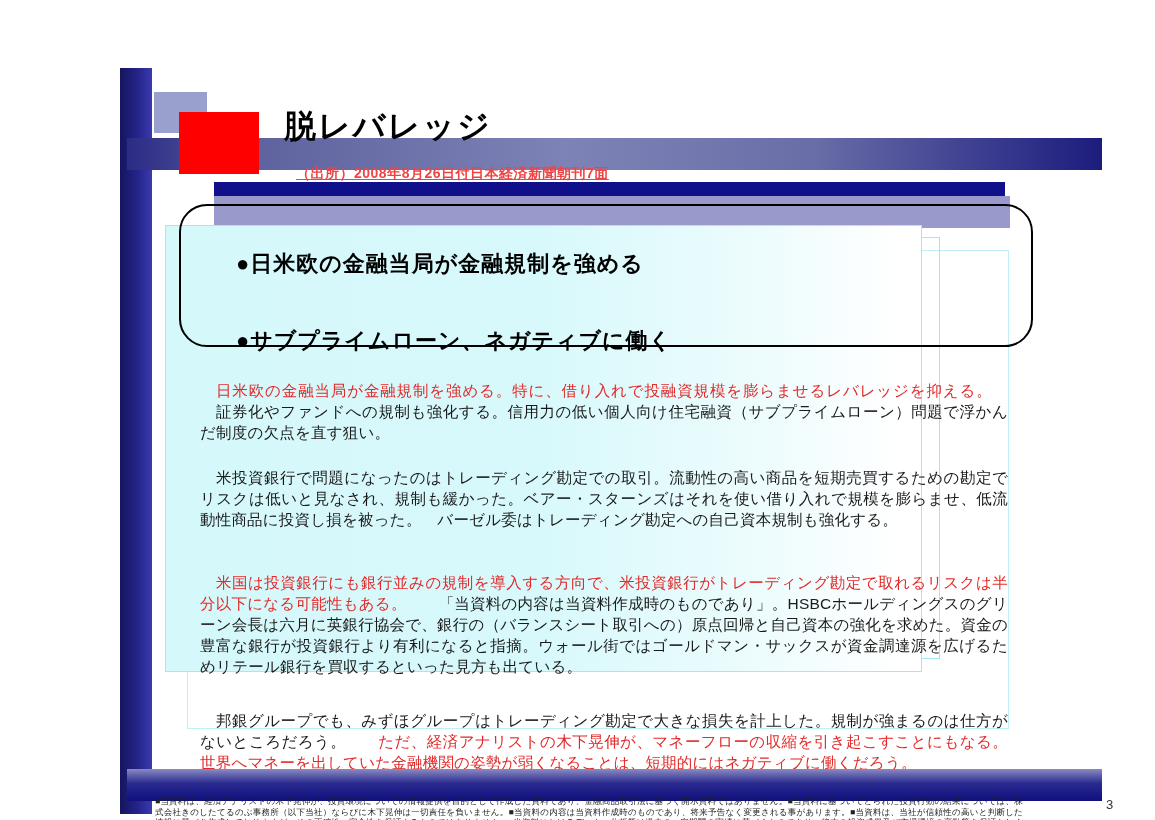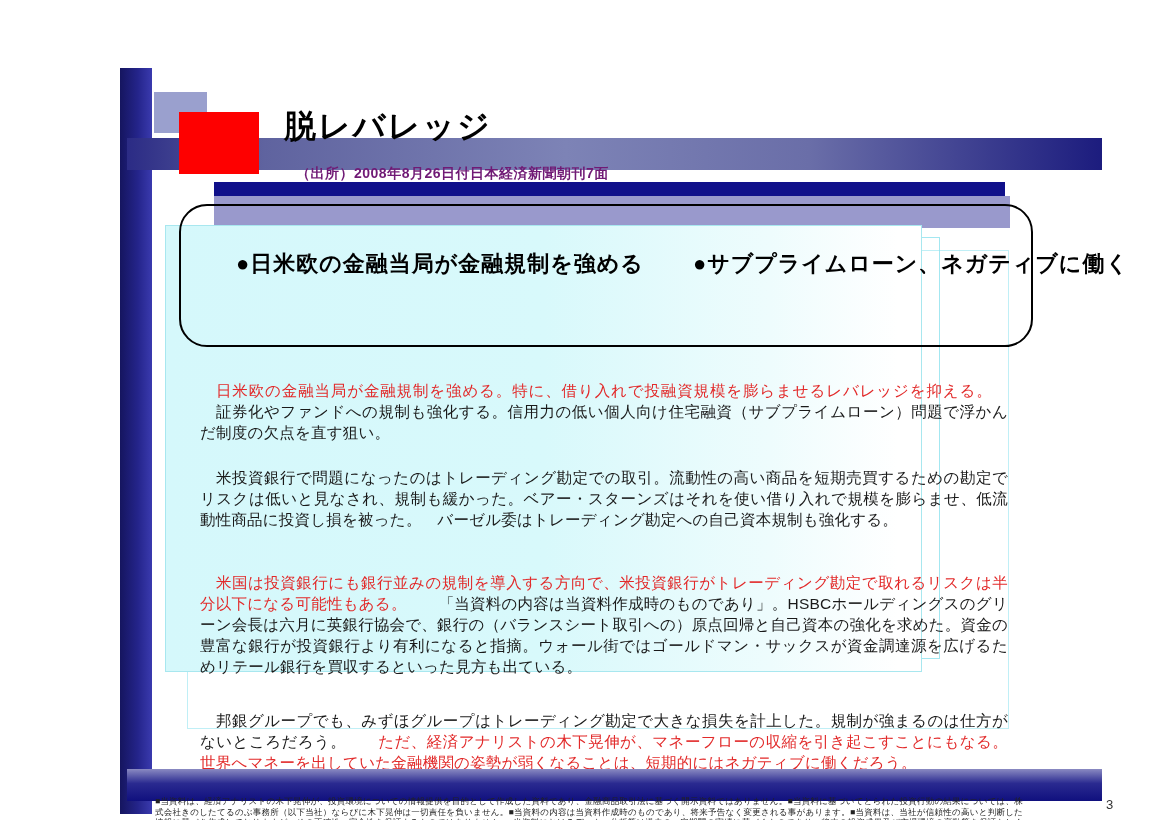--- a/index.html
+++ b/index.html
@@ -28,21 +28,21 @@
   .red-sq {
     position: absolute; left: 147px; top: 80px; width: 80px; height: 62px;
     background: #fe0000;
   }
   .page-title {
     position: absolute; left: 236px; top: 57px;
     font-size: 32px; font-weight: 800; color: #000000; letter-spacing: 2px;
   }
   .source-line {
     position: absolute; left: 248px; top: 117px;
-    font-size: 14px; font-weight: 700; color: #701a75; letter-spacing: 0.5px;
+    font-size: 14px; font-weight: 700; color: #ef4444; letter-spacing: 0.5px; text-decoration: underline;
   }
   .navy-bar {
     position: absolute; left: 182px; top: 150px; width: 791px; height: 11px;
     background: #10108a;
   }
   .thin-line {
     position: absolute; left: 182px; top: 164px; width: 796px; height: 2px;
     background: #9999cc;
   }
   
@@ -59,21 +59,21 @@
     border: 1px solid #a8e7ef;
     background: linear-gradient(90deg, #d5f8fb 0%, #d8f9fb 50%, #eefcfd 80%, #ffffff 97%);
   }
   
   .summary-box {
     position: absolute; left: 147px; top: 172px; width: 854px; height: 143px;
     border: 2px solid #000000; border-radius: 28px; background: transparent;
   }
   .bullets {
     position: absolute; left: 172px; top: 186px; width: 810px;
-    display: flex; flex-direction: row; gap: 17px;
+    display: flex; flex-direction: column; gap: 17px;
   }
   .bullet-line {
     font-size: 22px; font-weight: 800; color: #000000;
     letter-spacing: 1px; line-height: 28px; white-space: nowrap;
   }
   
   .para {
     position: absolute; left: 152px; width: 840px;
     font-size: 15.5px; line-height: 21px; color: #1a1a1a;
     letter-spacing: 0.2px; text-align: justify;

